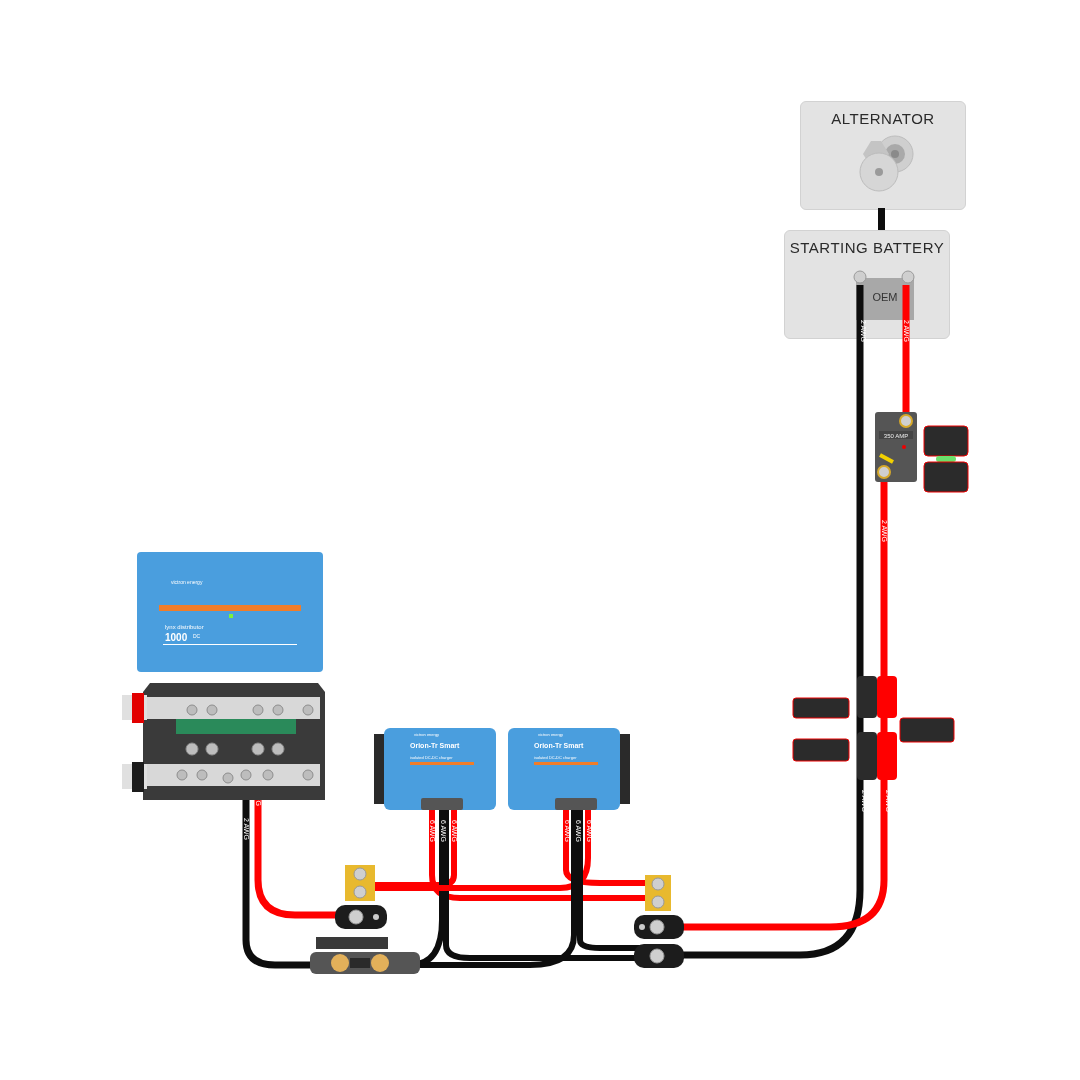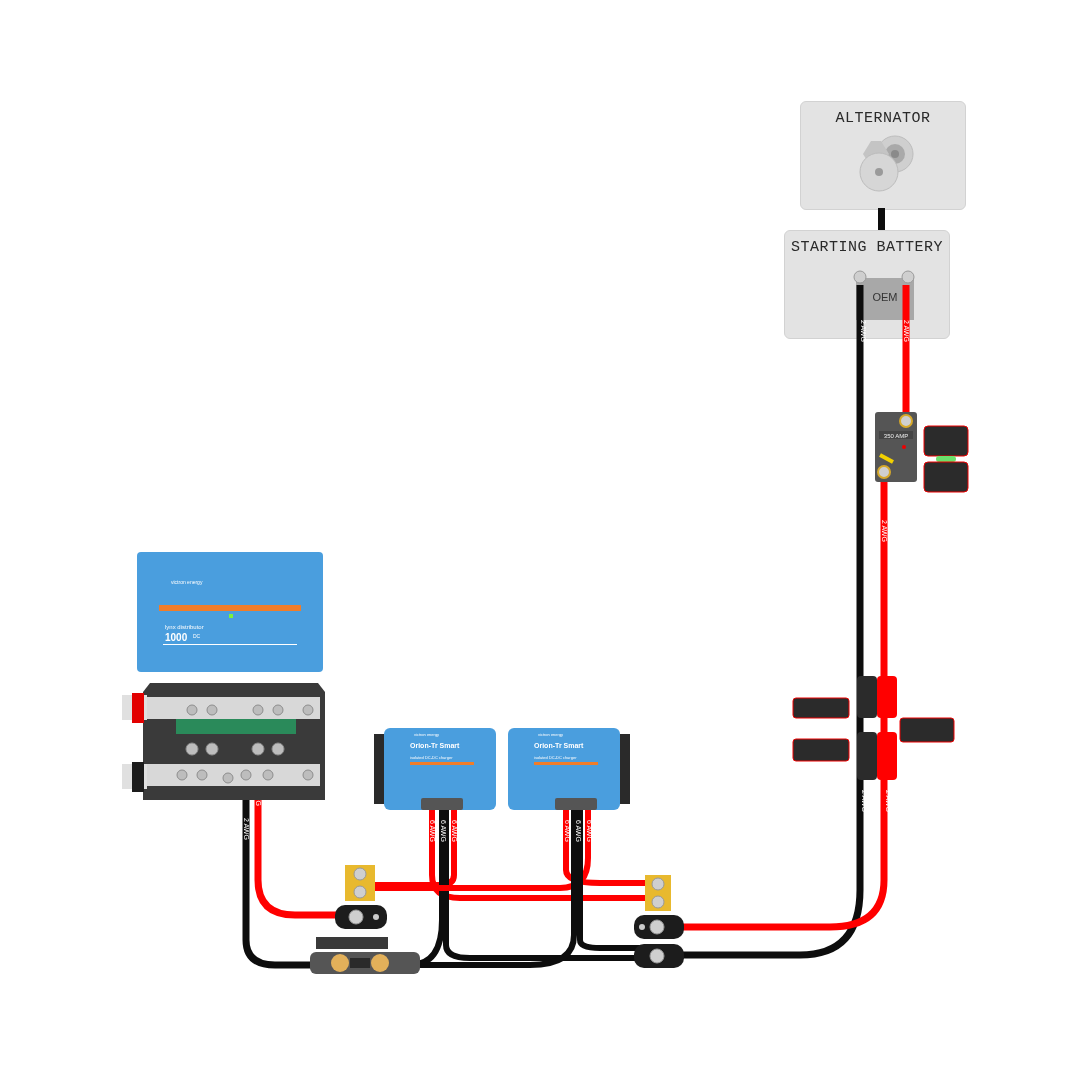--- a/index.html
+++ b/index.html
@@ -1,19 +1,19 @@
 <!DOCTYPE html>
 <html><head>
 <meta charset="utf-8">
 <style>
   html,body{margin:0;padding:0;background:#fff;}
   body{width:1080px;height:1080px;position:relative;overflow:hidden;font-family:"Liberation Sans",sans-serif;}
   .abs{position:absolute;}
   .panel{position:absolute;background:#e3e3e3;border:1px solid #d2d2d2;border-radius:6px;}
-  .panel-title{position:absolute;left:0;right:0;text-align:center;color:#2a2a2a;font-family:Liberation Mono, monospace;font-size:15px;letter-spacing:0.5px;}
+  .panel-title{position:absolute;left:0;right:0;text-align:center;color:#2a2a2a;font-family:Liberation Sans, sans-serif;font-size:15px;letter-spacing:0.5px;}
   svg{position:absolute;left:0;top:0;}
   .wire-label{font-family:"Liberation Sans",sans-serif;font-size:7px;fill:#fff;}
   .dev-text{font-family:"Liberation Sans",sans-serif;}
 </style>
 </head>
 <body>
 
 <div class="panel" style="left:800px;top:101px;width:164px;height:107px;">
   <div class="panel-title" style="top:8px;">ALTERNATOR</div>
   <svg width="164" height="107">

